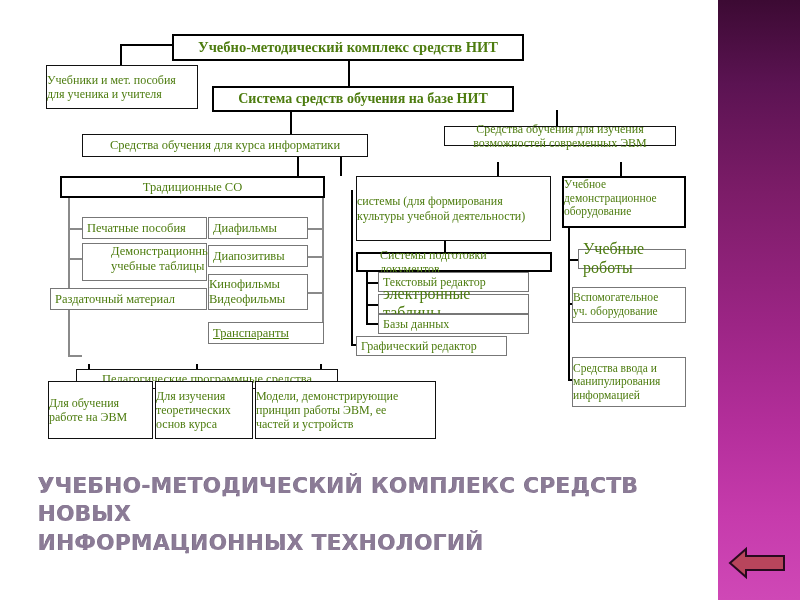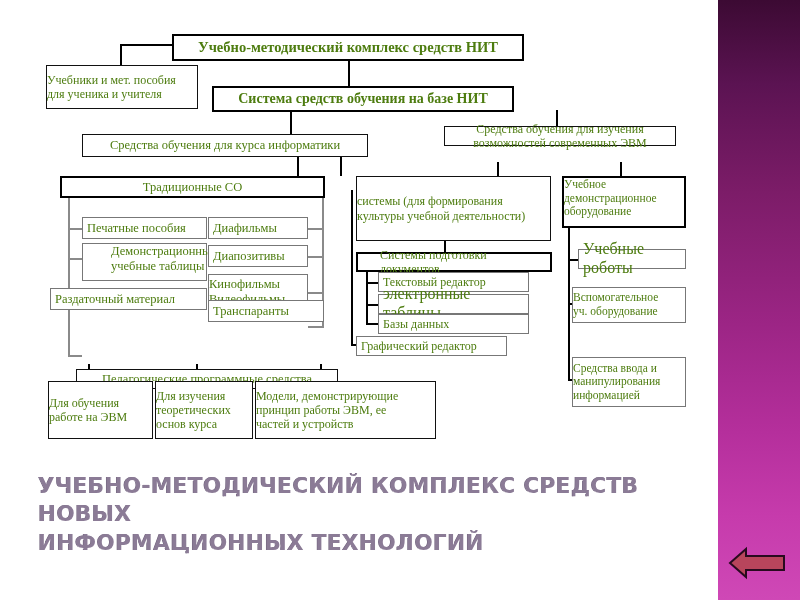--- a/index.html
+++ b/index.html
@@ -188,21 +188,21 @@
 
   <div class="box thin" style="left:208px; top:245px; width:100px; height:22px; font-size:12.5px;">
     <span class="txt lft">Диапозитивы</span>
   </div>
 
   <div class="box thin" style="left:208px; top:274px; width:100px; height:36px; font-size:12.5px; flex-direction:column; justify-content:center;">
     <span class="txt lft">Кинофильмы</span>
     <span class="txt lft">Видеофильмы</span>
   </div>
 
-  <div class="box thin" style="left:208px; top:300px; width:116px; height:22px; font-size:12.5px;">
+  <div class="box thin" style="left:208px; top:322px; width:116px; height:22px; font-size:12.5px;text-decoration:underline;">
     <span class="txt lft">Транспаранты</span>
   </div>
 
   <div class="box medium" style="left:76px; top:345px; width:262px; height:20px; font-size:12.5px;margin-top:24px;">
     <span class="txt ctr">Педагогические программные средства</span>
   </div>
 
   <div class="box medium" style="left:48px; top:381px; width:105px; height:58px; font-size:12px; flex-direction:column; justify-content:center;">
     <span class="txt lft">Для обучения</span>
     <span class="txt lft">работе на ЭВМ</span>

